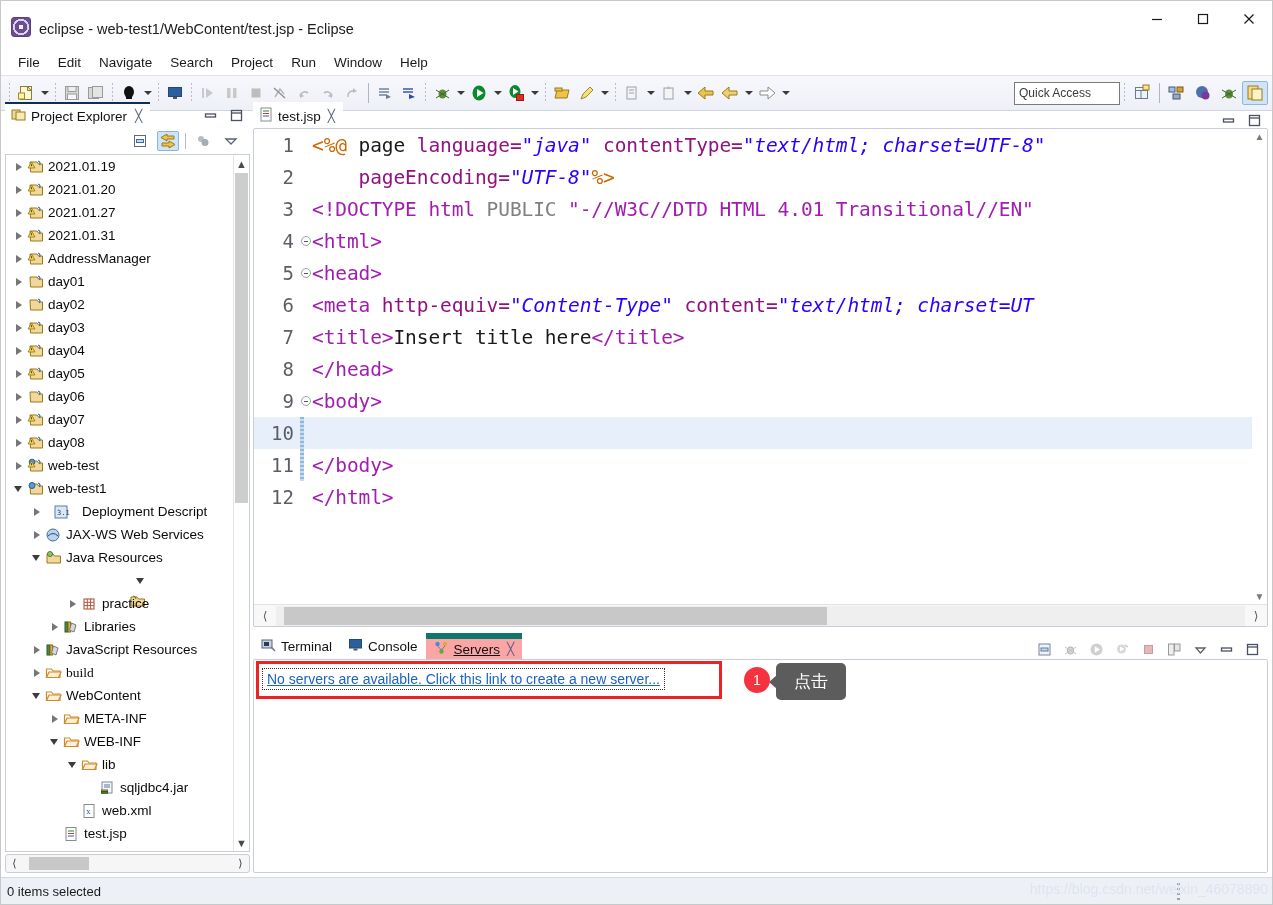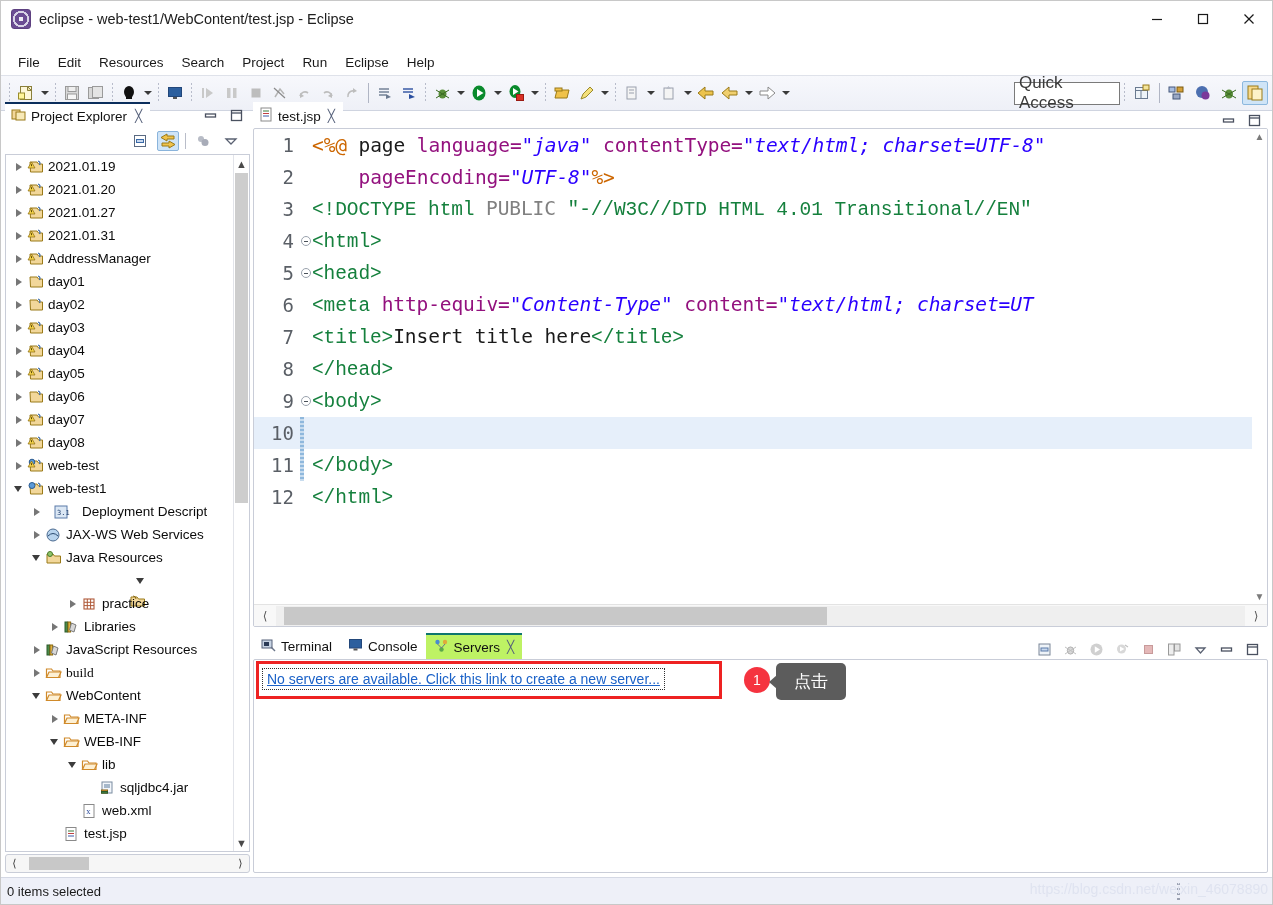--- a/index.html
+++ b/index.html
@@ -13,21 +13,21 @@
   #app {
     position: relative;
     width: 1273px; height: 905px;
     background: #ffffff;
     border: 1px solid #c8c8c8;
   }
 
   
   .titlebar {
     height: 36px;
-    display: flex; align-items: center;
+    display: flex; align-items: flex-end;
     background: #ffffff;
     padding-left: 10px;
     position: relative;
   }
   .title-icon {
     width: 20px; height: 20px; margin-right: 8px;
     border-radius: 3px;
     background: radial-gradient(circle at 50% 50%, #f0f0f5 0 18%, #6b4d93 20% 48%, #d9d5e6 50% 62%, #6b4d93 64% 100%);
     border: 1px solid #5d4080;
     flex: none;
@@ -64,21 +64,21 @@
   .tb-arrow { width: 13px; height: 24px; display: flex; align-items: center; justify-content: center; }
   .tb-arrow::after {
     content: ""; width: 0; height: 0;
     border-left: 4px solid transparent; border-right: 4px solid transparent;
     border-top: 4px solid #3a3a3a;
   }
   .quick-access {
     margin-left: auto;
     width: 106px; height: 23px;
     border: 1px solid #7a7a7a; background: #ffffff;
-    font-size: 17px; color: #3a3a3a;
+    font-size: 12px; color: #3a3a3a;
     display: flex; align-items: center; padding-left: 4px;
   }
   .perspective-bar { display: flex; align-items: center; height: 28px; }
   .persp-btn { width: 26px; height: 24px; display: flex; align-items: center; justify-content: center; }
   .persp-btn.active { background: #cfe4f7; border: 1px solid #8cb8de; border-radius: 2px; }
 
   
   .body-area { position: absolute; left: 0; right: 0; top: 99px; bottom: 27px; }
 
   
@@ -185,21 +185,21 @@
   }
   .code-text {
     font-family: "DejaVu Sans Mono", monospace; font-size: 19.5px;
     letter-spacing: -0.1px; white-space: pre;
   }
   .cursor-bar {
     position: absolute; left: 46px; width: 4px;
     background: repeating-linear-gradient(to bottom, #8fb8dd 0 2px, #c8dcee 2px 4px);
   }
   .k-jsp { color: #cc6600; }
-  .k-tag { color: #15803d; font-family: Liberation Mono, monospace; }
+  .k-tag { color: #a21caf; }
   .k-attr { color: #93117e; }
   .k-val  { color: #2a00ff; font-style: italic; }
   .k-txt  { color: #1a1a1a; }
   .k-doc  { color: #808080; }
 
   .ed-vscroll { position: absolute; right: 0; top: 0; width: 15px; bottom: 22px; background: #ffffff; }
   .ed-vs-arrow { height: 15px; display: flex; align-items: center; justify-content: center; color: #7b7b7b; font-size: 10px; }
   .ed-hscroll {
     position: absolute; left: 0; right: 0; bottom: 0; height: 22px;
     background: #f8f8f8; border-top: 1px solid #e3e3e3;
@@ -212,21 +212,21 @@
   
   .bottom-panel {
     position: absolute; left: 252px; right: 4px; bottom: 4px; height: 240px;
     display: flex; flex-direction: column;
   }
   .bp-tabrow { height: 26px; display: flex; align-items: flex-end; position: relative; }
   .bptab {
     height: 26px; display: flex; align-items: center; gap: 5px;
     padding: 0 8px; font-size: 13.5px; color: #101010; background: transparent;
   }
-  .bptab.active { background: #bef264; border-top: 2px solid #0f766e; }
+  .bptab.active { background: #fca5a5; border-top: 6px solid #0f766e; text-decoration: underline; }
   .bptab .closex { color: #55607a; font-size: 12px; margin-left: 2px; }
   .bp-ctrls { margin-left: auto; display: flex; align-items: center; gap: 6px; padding-right: 6px; }
   .bp-btn { width: 20px; height: 20px; display: flex; align-items: center; justify-content: center; }
   .bp-body {
     flex: 1; background: #ffffff; border: 1px solid #c9cdd8;
     border-radius: 2px; position: relative; overflow: hidden;
   }
   .server-link {
     position: absolute; left: 8px; top: 8px;
     font-size: 14px; color: #1b62c8; text-decoration: underline;
@@ -294,25 +294,25 @@
             <line x1="2.5" y1="2.5" x2="11.5" y2="11.5" stroke="#1a1a1a" stroke-width="1.2"></line>
             <line x1="11.5" y1="2.5" x2="2.5" y2="11.5" stroke="#1a1a1a" stroke-width="1.2"></line>
           </svg>
       </div>
     </div>
   </div>
 
   <div class="menubar">
     <div class="menu-item">File</div>
     <div class="menu-item">Edit</div>
-    <div class="menu-item">Resources</div>
+    <div class="menu-item">Navigate</div>
     <div class="menu-item">Search</div>
     <div class="menu-item">Project</div>
     <div class="menu-item">Run</div>
-    <div class="menu-item">Eclipse</div>
+    <div class="menu-item">Window</div>
     <div class="menu-item">Help</div>
   </div>
 
   <div class="toolbar">
     <div class="tb-sep"></div>
     <div class="tb-group">
       <div class="tb-btn">
         <svg width="17" height="17" viewBox="0 0 17 17">
             <rect x="2.5" y="1.5" width="11" height="13" fill="#fdf7d8" stroke="#8a7f3a"></rect>
             <polygon points="9.5,1.5 13.5,5.5 9.5,5.5" fill="#e8e0a8" stroke="#8a7f3a"></polygon>

